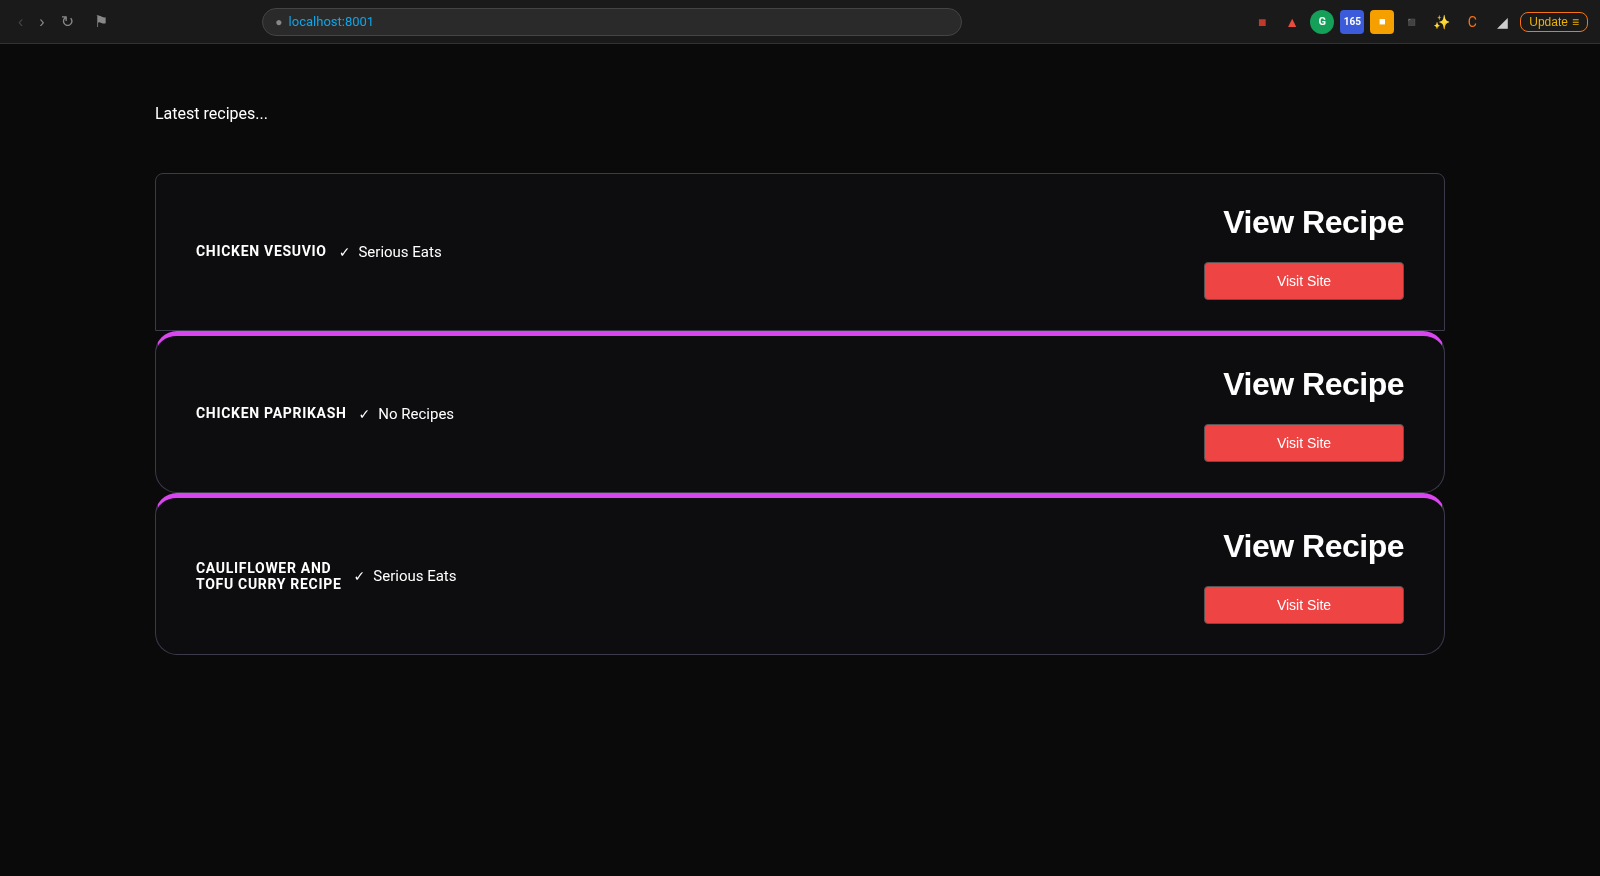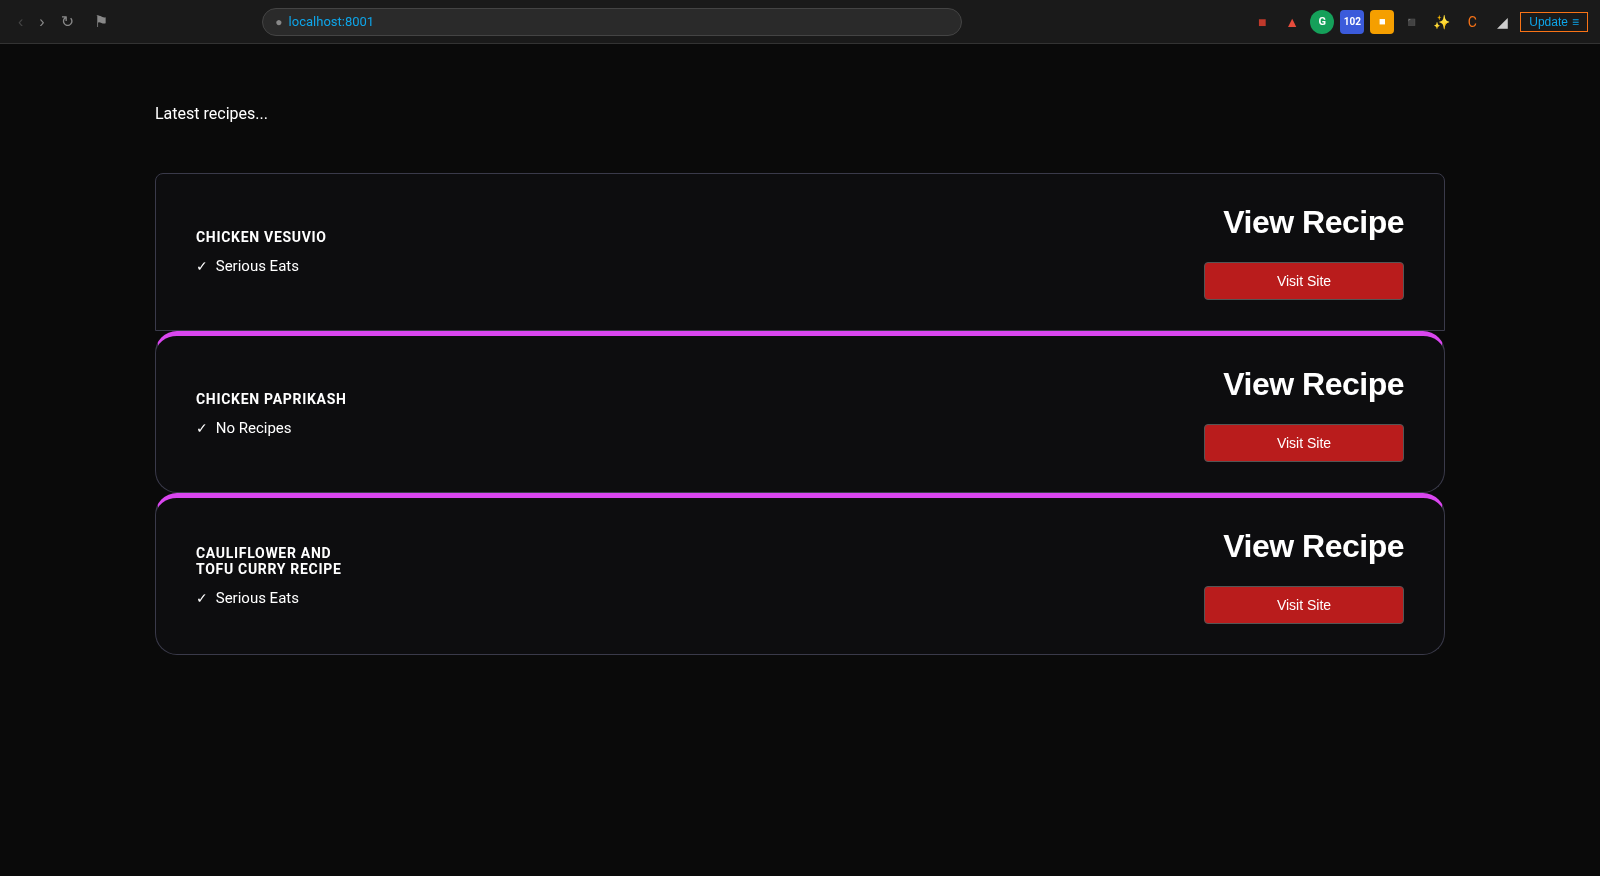--- a/index.html
+++ b/index.html
@@ -95,22 +95,22 @@
       align-items: center;
       justify-content: center;
       font-size: 14px;
       cursor: pointer;
       color: #ccc;
     }
 
     .update-btn {
       background: none;
       border: 1px solid #f97316;
-      color: #0ea5e9;
-      border-radius: 0;
+      color: #eab308;
+      border-radius: 8px;
       padding: 2px 8px;
       font-size: 12px;
       cursor: pointer;
       display: flex;
       align-items: center;
       gap: 4px;
     }
 
     
     .page-content {
@@ -153,21 +153,21 @@
       border-radius: 0 0 8px 8px;
     }
 
     .recipe-card + .recipe-card {
       border-top: 5px solid #d946ef;
       border-radius: 22px;
     }
 
     .recipe-info {
       display: flex;
-      flex-direction: column;
+      flex-direction: row;
       gap: 12px;
     }
 
     .recipe-name {
       font-size: 14px;
       font-weight: 700;
       color: #ffffff;
       letter-spacing: 0.05em;
       text-transform: uppercase;
     }
@@ -197,21 +197,21 @@
       border: none;
       color: #ffffff;
       font-size: 32px;
       font-weight: 800;
       cursor: pointer;
       padding: 0;
       letter-spacing: -0.5px;
     }
 
     .visit-site-btn {
-      background: #b91c1c;
+      background: #ef4444;
       border: 1px solid #555;
       color: #ffffff;
       font-size: 14px;
       cursor: pointer;
       padding: 10px 40px;
       border-radius: 4px;
       min-width: 200px;
       text-align: center;
     }
 
@@ -230,21 +230,21 @@
   </div>
   <button class="bookmark-btn">⚑</button>
   <div class="address-bar">
     <span class="security-icon">●</span>
     <span class="address-text">localhost:8001</span>
   </div>
   <div class="browser-actions">
     <div class="browser-icon icon-shield">■</div>
     <div class="browser-icon icon-triangle">▲</div>
     <div class="browser-icon" style="background:#15a05a;border-radius:50%;color:white;font-size:11px;font-weight:bold;">G</div>
-    <div class="browser-icon" style="background:#3b5bdb;border-radius:4px;color:white;font-size:10px;font-weight:bold;">102</div>
+    <div class="browser-icon" style="background:#3b5bdb;border-radius:4px;color:white;font-size:10px;font-weight:bold;">165</div>
     <div class="browser-icon" style="background:#f59f00;border-radius:4px;color:white;font-size:11px;">■</div>
     <div class="browser-icon">◾</div>
     <div class="browser-icon" style="color:#a78bfa;">✨</div>
     <div class="browser-icon" style="color:#f97316;">C</div>
     <div class="browser-icon">◢</div>
     <button class="update-btn">
       <span>Update</span>
       <span>≡</span>
     </button>
   </div>

